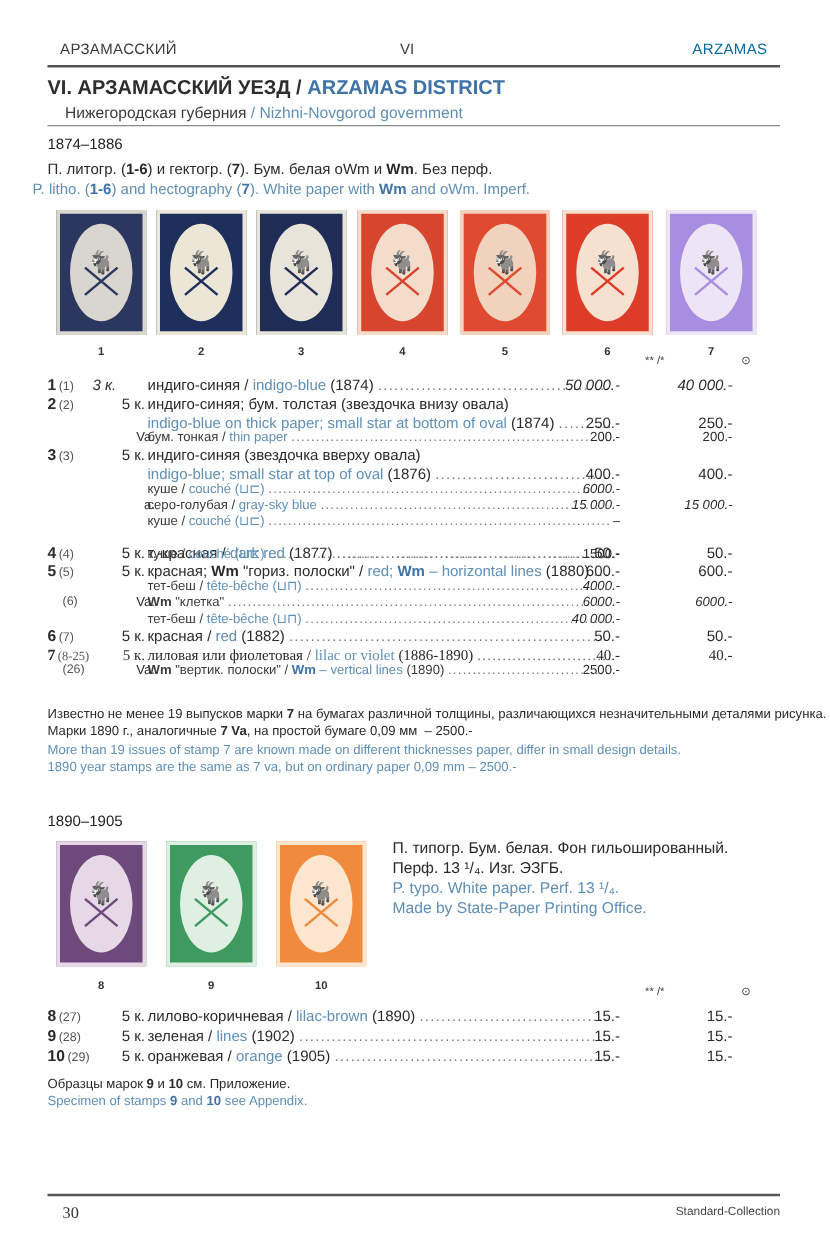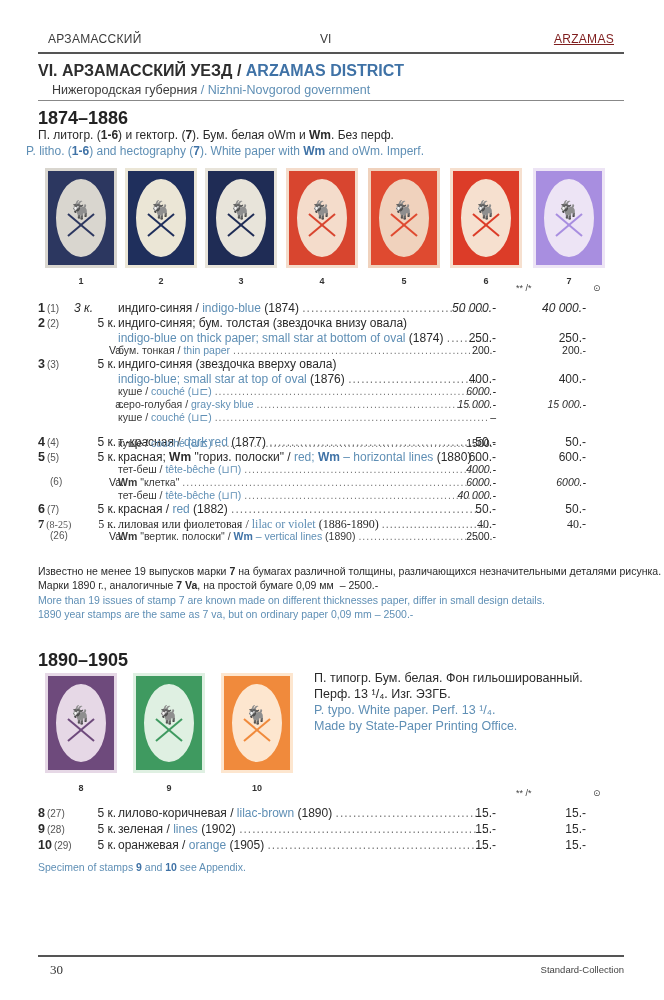--- a/index.html
+++ b/index.html
@@ -7,28 +7,28 @@
          font-family: "Liberation Sans", "DejaVu Sans", sans-serif; color: #2a2a2a; }
   .abs { position: absolute; }
   .blue { color: #5f8fb5; }
   .blue-b { color: #3f72a6; font-weight: bold; }
   .b { font-weight: bold; }
 
   
   .run-head { left: 38px; right: 40px; top: 28px; height: 22px; font-size: 12px; color: #3b3b3b; }
   .run-head .l { position: absolute; left: 10px; top: 4px; letter-spacing: 0.3px; }
   .run-head .c { position: absolute; left: 282px; top: 4px; }
-  .run-head .r { position: absolute; right: 10px; top: 4px; color: #7f1d1d; letter-spacing: 0.3px; text-decoration: underline; }
+  .run-head .r { position: absolute; right: 10px; top: 4px; color: #0369a1; letter-spacing: 0.3px; }
   .rule-thick { left: 38px; width: 586px; height: 2px; background: #555; }
   .rule-thin { left: 38px; width: 586px; height: 1px; background: #888; }
 
   .sec-title { left: 38px; top: 62px; font-size: 16px; font-weight: bold; color: #2e2e2e; }
   .sec-sub { left: 52px; top: 83px; font-size: 12.5px; color: #3a3a3a; }
 
-  .period { font-size: 18px; font-weight: bold; color: #222; }
+  .period { font-size: 12px; font-weight: normal; color: #222; }
   .desc { font-size: 12px; line-height: 16px; }
 
   .stamp-row { left: 38px; top: 168px; width: 590px; height: 110px; }
   .stamp { position: absolute; top: 0; width: 72px; height: 100px; box-sizing: border-box; }
   .stamp .inner { position: absolute; left: 6px; top: 6px; right: 6px; bottom: 6px; border-radius: 50%; }
   .stamp .cross { position: absolute; left: 50%; top: 58%; width: 34px; height: 2px; margin-left: -17px; }
   .stamp .cross.a { transform: rotate(40deg); }
   .stamp .cross.b { transform: rotate(-40deg); }
   .stamp .goat { position: absolute; left: 0; right: 0; top: 26%; text-align: center; font-size: 18px; }
   .stamp-num { position: absolute; width: 72px; text-align: center; font-size: 9px; font-weight: bold; color: #333; }
@@ -303,18 +303,19 @@
     <div class="row" style="top: 50px;">
       <span class="num">10<span class="sub">(29)</span></span>
       <span class="den" style="left: 50px; right: auto; width: 28px; text-align: right;">5 к.</span>
       <span class="text">оранжевая / <span class="blue">orange</span> (1905) <span class="dots">........................................................................................................................</span></span>
       <span class="v1">15.-</span>
       <span class="v2">15.-</span>
     </div>
   </div>
 
 <div class="abs note" style="left:38px; top:860px;">
+  <div>Образцы марок <b>9</b> и <b>10</b> см. Приложение.</div>
   <div class="blue">Specimen of stamps <b class="blue-b">9</b> and <b class="blue-b">10</b> see Appendix.</div>
 </div>
 
 <div class="abs rule-thick" style="top:955px;"></div>
 <div class="abs" style="left:50px; top:962px; font-family:'Liberation Serif', serif; font-size:13px; color:#333;">30</div>
 <div class="abs" style="right:40px; top:964px; font-size:9.5px; color:#444;">Standard-Collection</div>
 
 </body></html>

